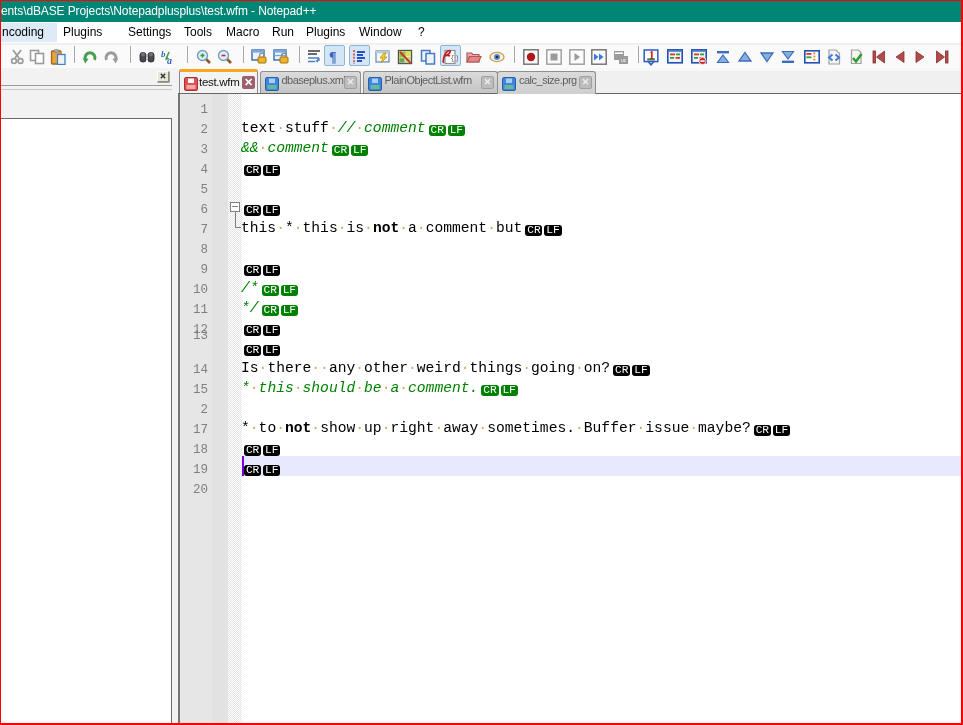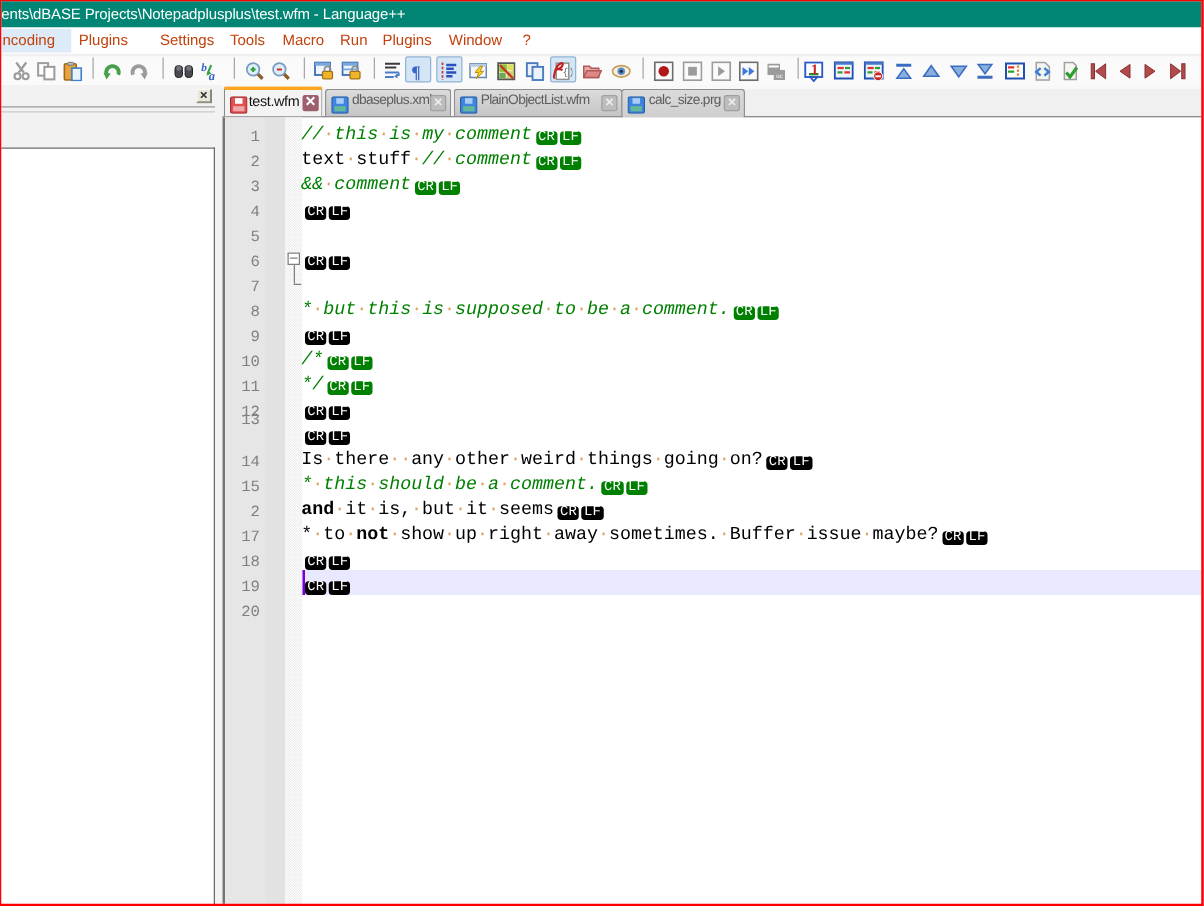--- a/index.html
+++ b/index.html
@@ -3,21 +3,21 @@
 <style>
 html,body{margin:0;padding:0}
 body{width:963px;height:725px;position:relative;background:#fff;font-family:"Liberation Sans",sans-serif;overflow:hidden}
 .abs{position:absolute}
 
 #frame{position:absolute;left:0;top:0;width:963px;height:725px;border:1px solid #fe0000;border-right-width:2px;border-bottom-width:2px;box-sizing:border-box;z-index:99;pointer-events:none}
 
 #titlebar{left:1px;top:1px;width:960px;height:21px;background:#018574;color:#fff;font-size:12px;letter-spacing:-0.12px;line-height:21px;white-space:pre}
 
 #menubar{left:1px;top:22px;width:960px;height:21px;background:#fff}
-.mi{position:absolute;top:0;height:14px;line-height:21px;font-size:12px;color:#c2410c}
+.mi{position:absolute;top:0;height:14px;line-height:21px;font-size:12px;color:#000000}
 #mhl{position:absolute;left:0;top:1px;width:56px;height:19px;background:#dcebf7}
 
 #toolbar{left:1px;top:43px;width:960px;height:25px;background:#fafafa;border-top:2px solid #f0f0f0;box-sizing:border-box}
 .sep{position:absolute;top:1px;width:1px;height:17px;background:#a8a8a8}
 .ic{position:absolute;top:2px}
 .pbox{position:absolute;top:-0.5px;width:21px;height:21px;background:#d4e6f5;border:1px solid #90b4d4;border-radius:2px;box-sizing:border-box}
 
 #tabband{left:177px;top:68px;width:784px;height:25px;background:linear-gradient(#f8f8f8 0,#f8f8f8 3px,#f0f0f0 3px);border-bottom:1px solid #676767;box-sizing:content-box}
 .tab{position:absolute;box-sizing:border-box;font-size:12px}
 
@@ -34,21 +34,21 @@
 .ws{color:#dda35f;font-style:normal}
 .crlf{display:inline}
 .cb{display:inline-block;position:relative;top:1px;width:17.2px;height:10.5px;margin-left:2px;border-radius:3px;background:#000;color:#fff;font-size:11.2px;line-height:10.4px;text-align:center;font-family:"Liberation Mono",monospace;letter-spacing:0;font-style:normal;font-weight:normal;box-sizing:border-box;vertical-align:baseline}
 .g .cb{background:#008000}
 .crlf .cb:first-child{margin-left:3px}
 #curline{position:absolute;left:63px;top:362px;width:720px;height:20px;background:#e8e8ff}
 #caret{position:absolute;left:63.5px;top:362px;width:2px;height:20px;background:#7a00d4}
 </style></head>
 <body>
 <div id="frame"></div>
-<div id="titlebar" class="abs">ents\dBASE Projects\Notepadplusplus\test.wfm - Language++</div>
+<div id="titlebar" class="abs">ents\dBASE Projects\Notepadplusplus\test.wfm - Notepad++</div>
 <div id="menubar" class="abs">
   <div id="mhl"></div>
   <span class="mi" style="left:1px">ncoding</span>
   <span class="mi" style="left:62px">Plugins</span>
   <span class="mi" style="left:127px">Settings</span>
   <span class="mi" style="left:183px">Tools</span>
   <span class="mi" style="left:225px">Macro</span>
   <span class="mi" style="left:271px">Run</span>
   <span class="mi" style="left:305px">Plugins</span>
   <span class="mi" style="left:358px">Window</span>
@@ -308,49 +308,47 @@
     </div>
 <div style="position:absolute;left:0;top:50px;width:170px;height:605px;background:#fff;border-top:1px solid #6a6a6a;border-right:1px solid #6a6a6a;box-sizing:content-box"></div>
   </div>
 <div id="editor" class="abs">
   <div style="position:absolute;left:0;top:0;width:2px;height:629px;background:#757575"></div>
     <div id="numcol"></div>
     <div id="bmcol"></div>
     <div id="foldcol"></div>
   <div id="curline"></div>
   <div class="ln" style="top:2px">1</div>
-<div class="cl" style="top:2px"><span class="cm">//<i class="ws">·</i>this<i class="ws">·</i>is<i class="ws">·</i>my<i class="ws">·</i>comment</span><span class="crlf g"><span class="cb">CR</span><span class="cb">LF</span></span></div>
 <div class="ln" style="top:22px">2</div>
 <div class="cl" style="top:22px">text<i class="ws">·</i>stuff<i class="ws">·</i><span class="cm">//<i class="ws">·</i>comment</span><span class="crlf g"><span class="cb">CR</span><span class="cb">LF</span></span></div>
 <div class="ln" style="top:42px">3</div>
 <div class="cl" style="top:42px"><span class="cm">&amp;&amp;<i class="ws">·</i>comment</span><span class="crlf g"><span class="cb">CR</span><span class="cb">LF</span></span></div>
 <div class="ln" style="top:62px">4</div>
 <div class="cl" style="top:62px"><span class="crlf"><span class="cb">CR</span><span class="cb">LF</span></span></div>
 <div class="ln" style="top:82px">5</div>
 <div class="ln" style="top:102px">6</div>
 <div class="cl" style="top:102px"><span class="crlf"><span class="cb">CR</span><span class="cb">LF</span></span></div>
 <div class="ln" style="top:122px">7</div>
+<div class="cl" style="top:122px">this<i class="ws">·</i>*<i class="ws">·</i>this<i class="ws">·</i>is<i class="ws">·</i><span class="kw">not</span><i class="ws">·</i>a<i class="ws">·</i>comment<i class="ws">·</i>but<span class="crlf"><span class="cb">CR</span><span class="cb">LF</span></span></div>
 <div class="ln" style="top:142px">8</div>
-<div class="cl" style="top:142px"><span class="cm">*<i class="ws">·</i>but<i class="ws">·</i>this<i class="ws">·</i>is<i class="ws">·</i>supposed<i class="ws">·</i>to<i class="ws">·</i>be<i class="ws">·</i>a<i class="ws">·</i>comment.</span><span class="crlf g"><span class="cb">CR</span><span class="cb">LF</span></span></div>
 <div class="ln" style="top:162px">9</div>
 <div class="cl" style="top:162px"><span class="crlf"><span class="cb">CR</span><span class="cb">LF</span></span></div>
 <div class="ln" style="top:182px">10</div>
 <div class="cl" style="top:182px"><span class="cm">/*</span><span class="crlf g"><span class="cb">CR</span><span class="cb">LF</span></span></div>
 <div class="ln" style="top:202px">11</div>
 <div class="cl" style="top:202px"><span class="cm">*/</span><span class="crlf g"><span class="cb">CR</span><span class="cb">LF</span></span></div>
 <div class="ln" style="top:222px">12</div>
 <div class="cl" style="top:222px"><span class="crlf"><span class="cb">CR</span><span class="cb">LF</span></span></div>
 <div class="ln" style="top:228px">13</div>
 <div class="cl" style="top:242px"><span class="crlf"><span class="cb">CR</span><span class="cb">LF</span></span></div>
 <div class="ln" style="top:262px">14</div>
 <div class="cl" style="top:262px">Is<i class="ws">·</i>there<i class="ws">·</i><i class="ws">·</i>any<i class="ws">·</i>other<i class="ws">·</i>weird<i class="ws">·</i>things<i class="ws">·</i>going<i class="ws">·</i>on?<span class="crlf"><span class="cb">CR</span><span class="cb">LF</span></span></div>
 <div class="ln" style="top:282px">15</div>
 <div class="cl" style="top:282px"><span class="cm">*<i class="ws">·</i>this<i class="ws">·</i>should<i class="ws">·</i>be<i class="ws">·</i>a<i class="ws">·</i>comment.</span><span class="crlf g"><span class="cb">CR</span><span class="cb">LF</span></span></div>
 <div class="ln" style="top:302px">2</div>
-<div class="cl" style="top:302px"><span class="kw">and</span><i class="ws">·</i>it<i class="ws">·</i>is,<i class="ws">·</i>but<i class="ws">·</i>it<i class="ws">·</i>seems<span class="crlf"><span class="cb">CR</span><span class="cb">LF</span></span></div>
 <div class="ln" style="top:322px">17</div>
 <div class="cl" style="top:322px">*<i class="ws">·</i>to<i class="ws">·</i><span class="kw">not</span><i class="ws">·</i>show<i class="ws">·</i>up<i class="ws">·</i>right<i class="ws">·</i>away<i class="ws">·</i>sometimes.<i class="ws">·</i>Buffer<i class="ws">·</i>issue<i class="ws">·</i>maybe?<span class="crlf"><span class="cb">CR</span><span class="cb">LF</span></span></div>
 <div class="ln" style="top:342px">18</div>
 <div class="cl" style="top:342px"><span class="crlf"><span class="cb">CR</span><span class="cb">LF</span></span></div>
 <div class="ln" style="top:362px">19</div>
 <div class="cl" style="top:362px"><span class="crlf"><span class="cb">CR</span><span class="cb">LF</span></span></div>
 <div class="ln" style="top:382px">20</div>
   <div style="position:absolute;left:51.5px;top:108px;width:10.5px;height:9.5px;background:#fff;border:1px solid #808080;box-sizing:border-box"></div>
     <div style="position:absolute;left:54px;top:112px;width:5.5px;height:1px;background:#808080"></div>
     <div style="position:absolute;left:56.5px;top:117.5px;width:1px;height:15.5px;background:#808080"></div>

